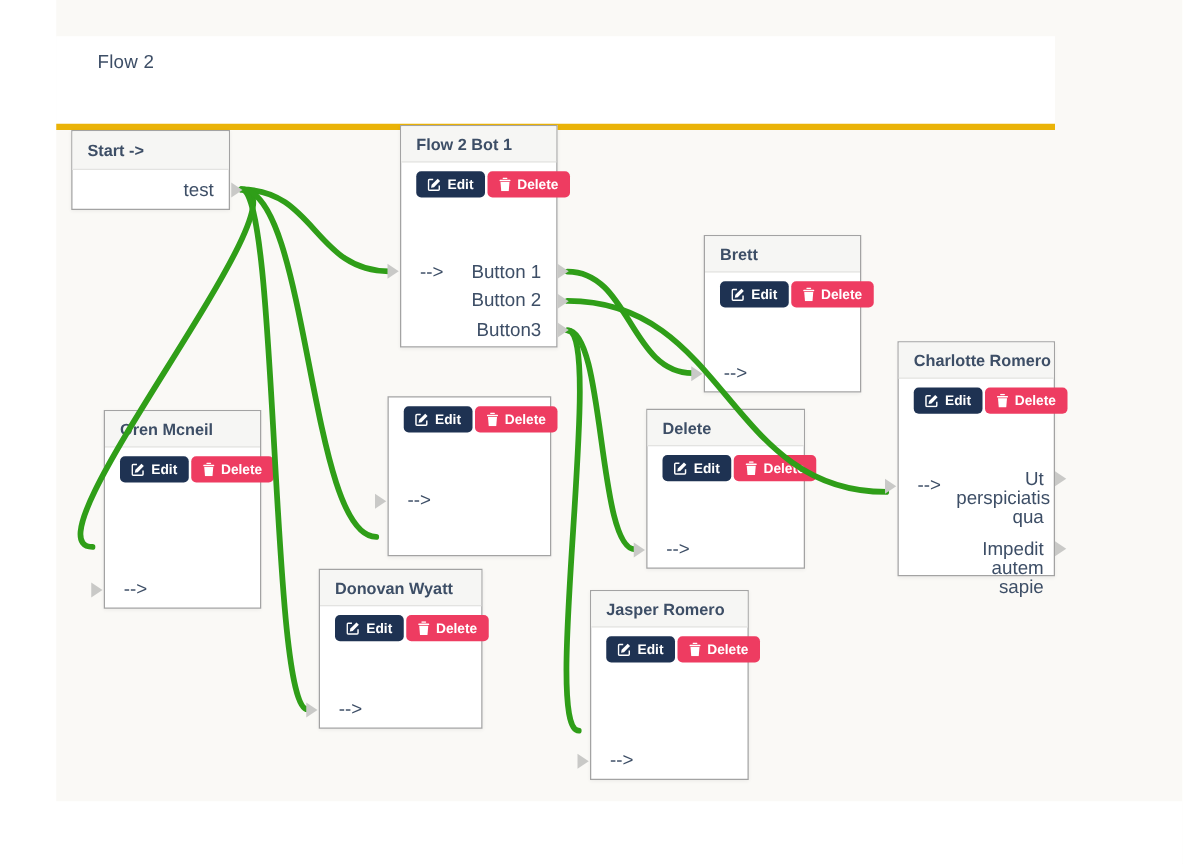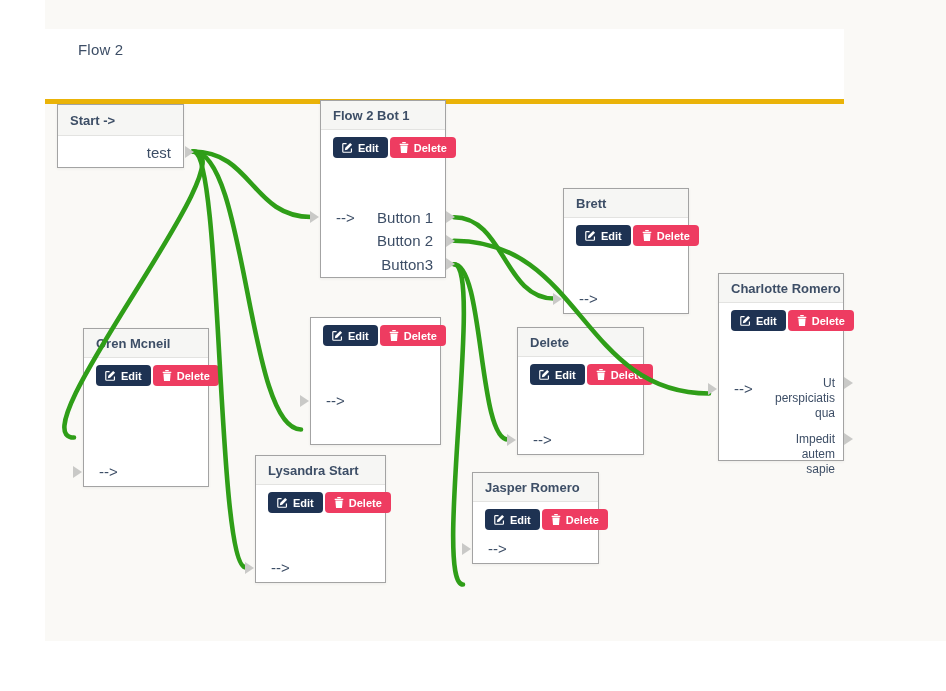--- a/index.html
+++ b/index.html
@@ -34,21 +34,21 @@
   .in-port{position:absolute;left:0;height:23px;line-height:23px;padding-left:15px;
            font-size:11px;color:#3d4e66;}
   .in-port .marker{left:-11px;top:50%;transform:translateY(-50%);}
 
   .start-out{position:relative;height:100%;line-height:33px;text-align:right;padding-right:12px;
            font-size:11px;color:#3d4e66;}
   .start-out .marker{right:-11px;top:50%;transform:translateY(-50%);}
 
   .ports-block{position:absolute;left:0;right:0;bottom:8px;}
   .char-outs{position:absolute;top:95px;right:8px;width:70px;}
-  .char-out{position:relative;font-size:12px;line-height:15px;color:#3d4e66;text-align:right;
+  .char-out{position:relative;font-size:15px;line-height:15px;color:#3d4e66;text-align:right;
             word-spacing:60px;margin-bottom:11px;}
   .char-out .marker{right:-18px;top:1px;}
 
   #wires{position:absolute;left:0;top:0;width:946px;height:691px;z-index:3;pointer-events:none;}
 </style>
 </head>
 <body>
 
 <div id="app">
   <div id="canvas">
@@ -152,21 +152,21 @@
                 <rect x="0.4" y="2.2" width="11.2" height="1.5" rx="0.5" fill="#fff"></rect>
                 <path d="M1.4 4.6h9.2L9.8 14H2.2z" fill="#fff"></path>
               </svg>
               <span>Delete</span>
             </button>
           </div>
           <div class="in-port" style="bottom: 10px;"><span class="port-label">--&gt;</span><div class="marker"></div></div>
         </div>
       </div>
       <div class="node" style="left: 210px; top: 455px; width: 131px; height: 128px;">
-        <div class="node-header">Lysandra Start</div>
+        <div class="node-header">Donovan Wyatt</div>
         <div class="node-body">
           <div class="btn-row">
             <button class="btn" style="background: rgb(30, 50, 82);">
               <svg width="11" height="11" viewBox="0 0 14 14">
                 <path d="M12 8.2V12a1 1 0 0 1-1 1H2a1 1 0 0 1-1-1V3a1 1 0 0 1 1-1h3.8" fill="none" stroke="#fff" stroke-width="1.5"></path>
                 <path d="M10.4 1.2l2.4 2.4-6.2 6.2-3 .6.6-3z" fill="#fff"></path>
               </svg>
               <span>Edit</span>
             </button>
             <button class="btn" style="background: rgb(238, 60, 97);">
@@ -197,21 +197,21 @@
                 <rect x="3.6" y="0" width="4.8" height="1.6" rx="0.5" fill="#fff"></rect>
                 <rect x="0.4" y="2.2" width="11.2" height="1.5" rx="0.5" fill="#fff"></rect>
                 <path d="M1.4 4.6h9.2L9.8 14H2.2z" fill="#fff"></path>
               </svg>
               <span>Delete</span>
             </button>
           </div>
           <div class="in-port" style="bottom: 10px;"><span class="port-label">--&gt;</span><div class="marker"></div></div>
         </div>
       </div>
-      <div class="node" style="left: 427px; top: 472px; width: 127px; height: 92px;">
+      <div class="node" style="left: 427px; top: 472px; width: 127px; height: 152px;">
         <div class="node-header">Jasper Romero</div>
         <div class="node-body">
           <div class="btn-row">
             <button class="btn" style="background: rgb(30, 50, 82);">
               <svg width="11" height="11" viewBox="0 0 14 14">
                 <path d="M12 8.2V12a1 1 0 0 1-1 1H2a1 1 0 0 1-1-1V3a1 1 0 0 1 1-1h3.8" fill="none" stroke="#fff" stroke-width="1.5"></path>
                 <path d="M10.4 1.2l2.4 2.4-6.2 6.2-3 .6.6-3z" fill="#fff"></path>
               </svg>
               <span>Edit</span>
             </button>

